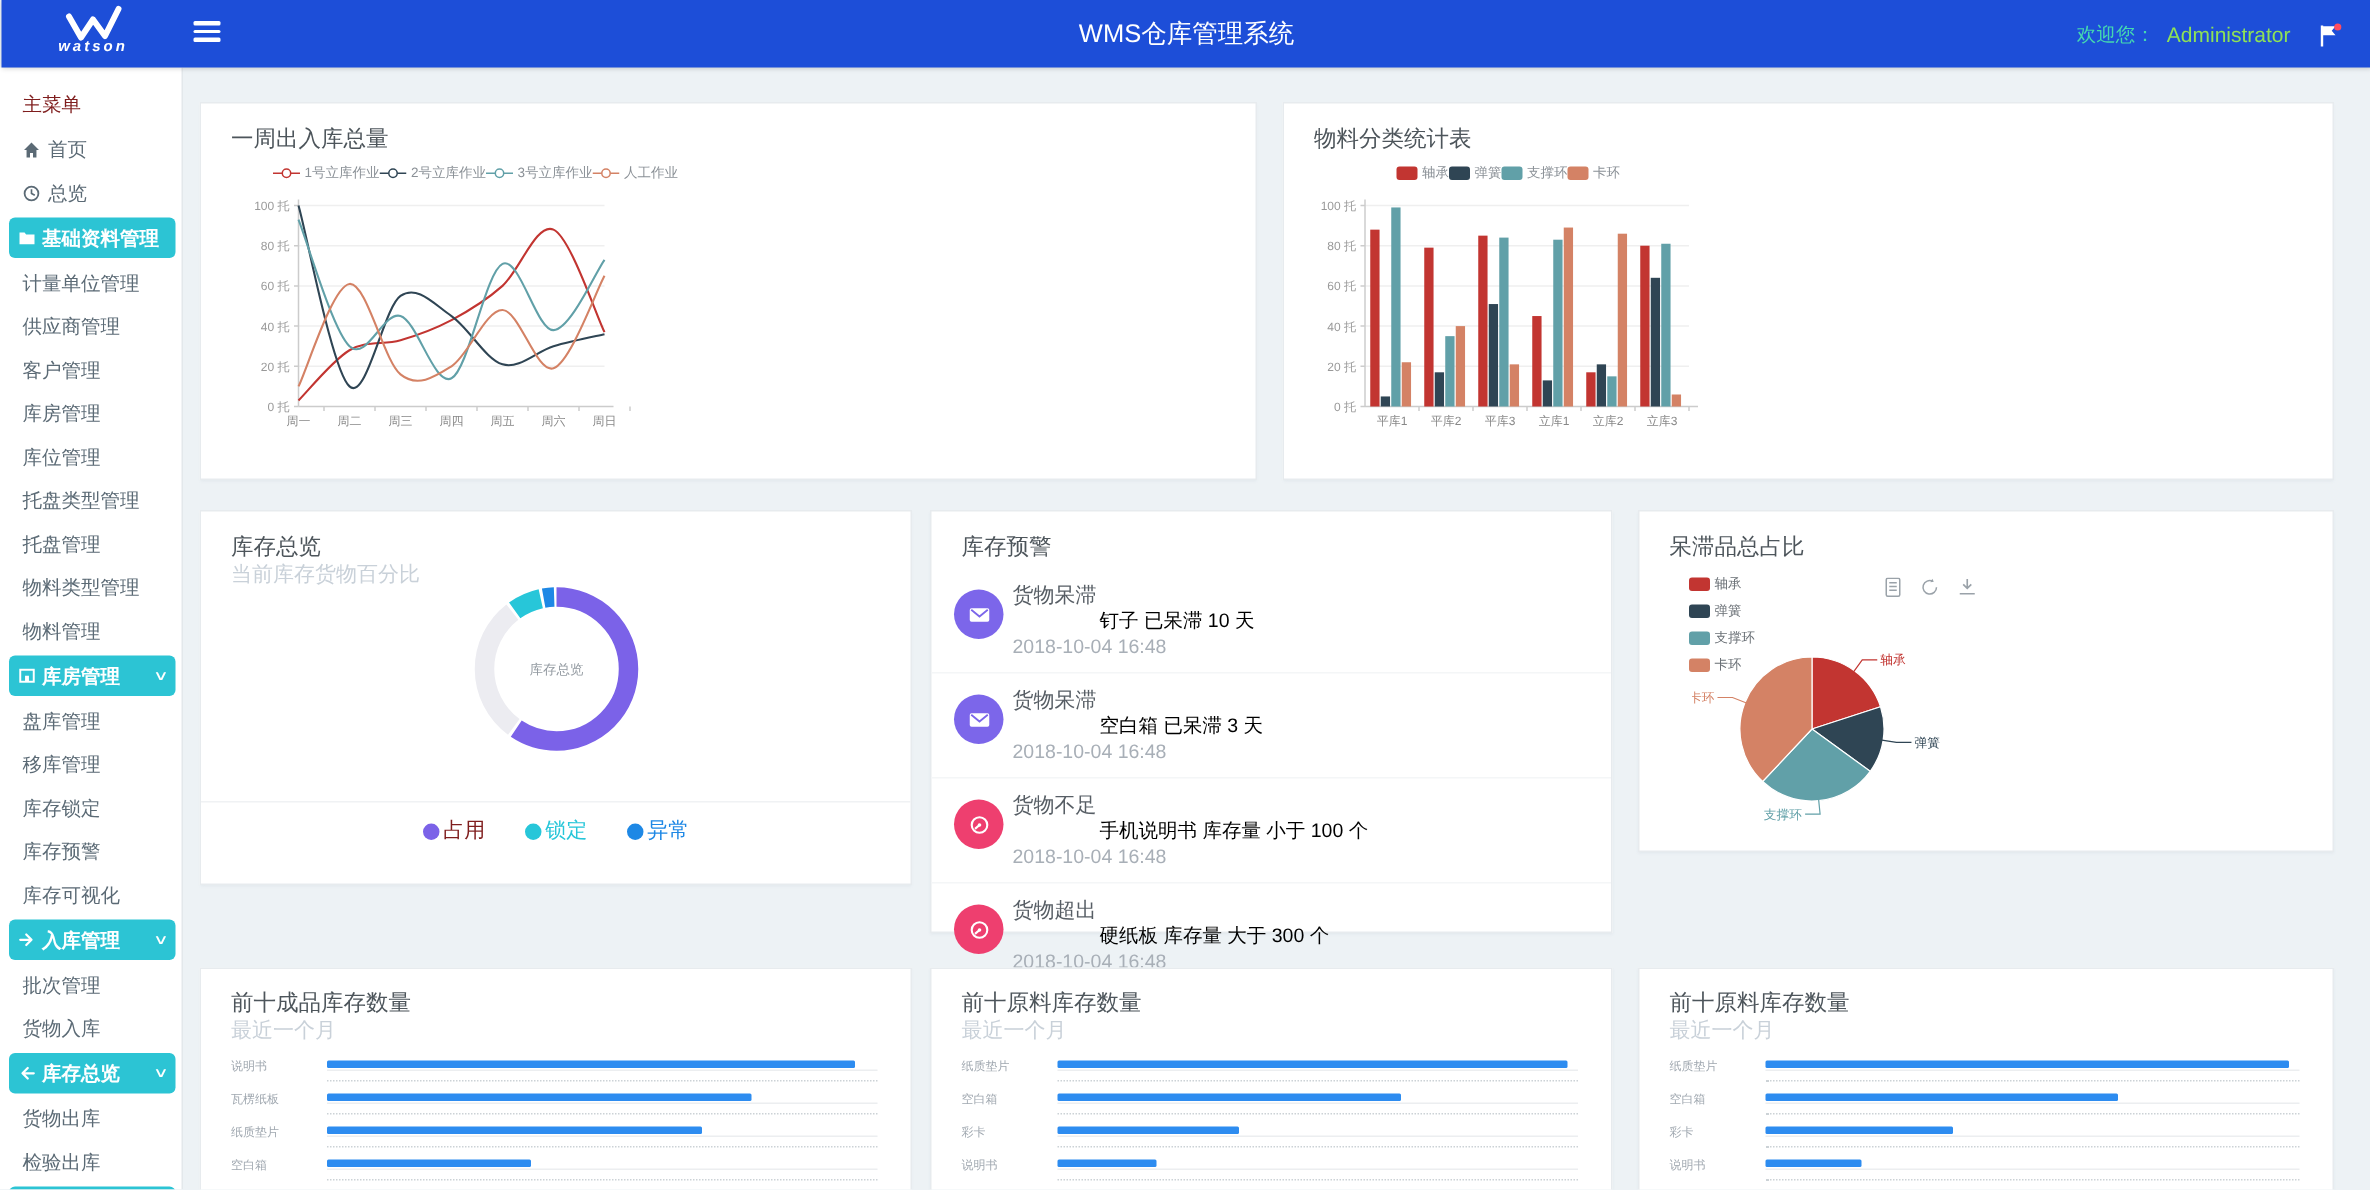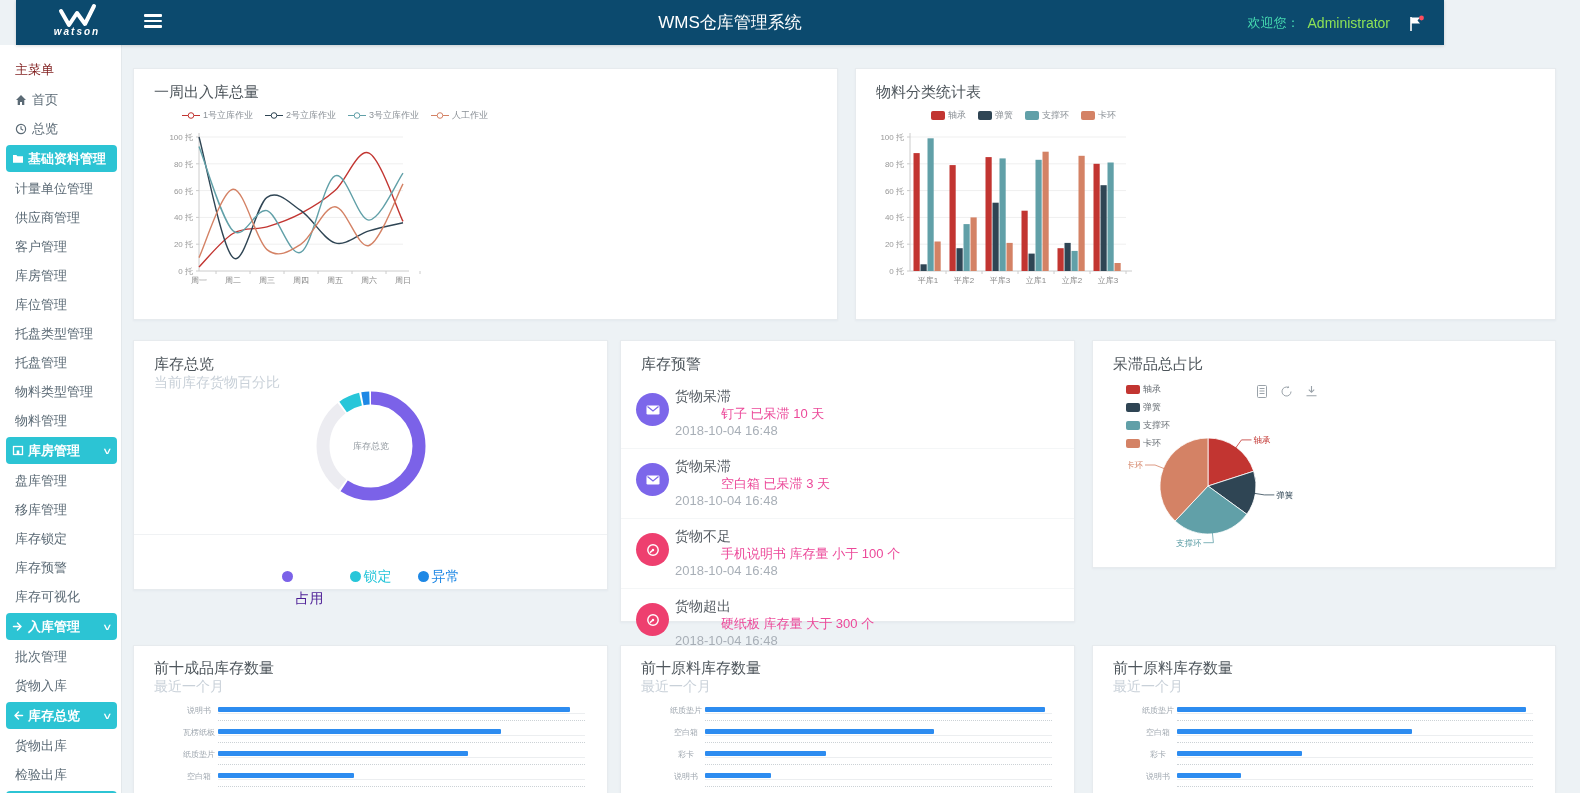--- a/index.html
+++ b/index.html
@@ -1,19 +1,19 @@
 <!DOCTYPE html>
 <html><head>
 <meta charset="utf-8">
 <style>
   *{margin:0;padding:0;box-sizing:border-box}
   html,body{width:1580px;height:793px;overflow:hidden}
   body{font-family:"Liberation Sans","DejaVu Sans",sans-serif;background:#edf2f5;position:relative;color:#515a61}
   
-  .header{position:absolute;left:16px;top:0;width:1428px;height:45px;background:#0c4a6e;z-index:20;box-shadow:0 1px 3px rgba(0,0,0,.15)}
+  .header{position:absolute;left:1px;top:0;width:1580px;height:45px;background:#1d4ed8;z-index:20;box-shadow:0 1px 3px rgba(0,0,0,.15)}
   .logo{position:absolute;left:0;top:0;width:122px;height:45px;text-align:center}
   .logo svg{display:block;margin:3px auto 0}
   .logo-text{color:#fff;font-size:10px;font-weight:bold;font-style:italic;letter-spacing:2px;margin-top:-3px}
   .hamburger{position:absolute;left:128px;top:14px;width:20px;height:17px;cursor:pointer}
   .hamburger span{display:block;width:18px;height:2.5px;background:#fff;margin-bottom:3.2px;border-radius:1px}
   .header-title{position:absolute;left:0;right:0;top:0;height:45px;line-height:45px;text-align:center;color:#fff;font-size:17px}
   .header-right{position:absolute;right:20px;top:0;height:45px;display:flex;align-items:center;gap:8px}
   .welcome{color:#45d8b0;font-size:13px}
   .username{color:#8ee256;font-size:14px;font-weight:normal;cursor:pointer}
   .flag{margin-left:10px;position:relative;cursor:pointer;width:16px;height:16px}
@@ -25,45 +25,45 @@
   .side-group{height:27px;margin:2px 4px 2px 6px;background:#2cc4d4;border-radius:4px;color:#fff;font-size:13px;font-weight:bold;display:flex;align-items:center;gap:4px;padding:0 6px;cursor:pointer}
   .side-group .grow{flex:1}
   .side-group .chev{font-size:9px;font-weight:normal;transform:scaleX(1.6)}
   .side-sliver{height:20px;margin:2px 4px 0 6px;background:#2cc4d4;border-radius:4px;cursor:pointer}
   
   .card{position:absolute;background:#fff;border:1px solid #e7ebee;box-shadow:0 1px 2px rgba(90,110,130,.06)}
   .card-title{position:absolute;left:20px;top:14px;font-size:15px;font-weight:500;color:#4d555b}
   .card-sub{position:absolute;left:20px;top:33px;font-size:14px;color:#c9d1d9}
   .chart-host{position:absolute}
   
-  .legend-row{position:absolute;display:flex;align-items:center;gap:12px}
+  .legend-row{position:absolute;display:flex;align-items:center;}
   .legend-item{display:flex;align-items:center;gap:3px;cursor:pointer}
   .legend-item .ltext{font-size:9px;color:#8a9096}
   .donut-legend{position:absolute;left:0;right:0;display:flex;justify-content:center;gap:26px}
   .donut-legend .legend-item .ltext{font-size:14px}
   .dot{width:11px;height:11px;border-radius:50%}
   .vlegend{position:absolute;display:flex;flex-direction:column;gap:5px}
   .vlegend .legend-item .ltext{font-size:9px;color:#6a7076}
   .sw{width:14px;height:9px;border-radius:2px}
   .sep{position:absolute;left:0;right:0;border-top:1px solid #f0f2f4}
   
   .warn-list{position:absolute;left:0;right:0;top:38px}
   .warn-item{position:relative;padding:9px 20px 9px 54px;border-bottom:1px solid #f4f6f7;min-height:57px}
   .warn-item:last-child{border-bottom:none}
   .warn-ico{position:absolute;left:15px;top:14px;width:33px;height:33px;border-radius:50%;display:flex;align-items:center;justify-content:center}
   .warn-title{font-size:14px;font-weight:400;color:#575e65;line-height:17px}
-  .warn-msg{font-size:13px;color:#ec4899;line-height:17px;margin-left:46px}
+  .warn-msg{font-size:13px;color:#000000;line-height:17px;margin-left:58px}
   .warn-time{font-size:13px;color:#a8afb7;line-height:17px}
   
   .toolbox{position:absolute;display:flex;gap:12px}
   .toolbox svg{cursor:pointer}
   
   .hrows{position:absolute;left:20px;right:0;top:58px}
   .hrow{position:relative;height:22px}
-  .hlabel{position:absolute;left:17px;top:1px;width:56px;text-align:center;font-size:8px;color:#a0a8b0}
+  .hlabel{position:absolute;left:0;top:1px;width:56px;text-align:left;font-size:8px;color:#a0a8b0}
   .htrack{position:absolute;left:64px;right:22px;top:0;height:22px}
   .hbarfill{position:absolute;left:0;top:3px;height:5px;border-radius:1px}
   .hline{position:absolute;left:0;right:0;top:9px;height:1px;background:#eceef0}
   .hdots{position:absolute;left:0;right:0;top:16px;border-top:1px dotted #ccd2d6}
   text{font-family:"Liberation Sans","DejaVu Sans",sans-serif}
 </style>
 </head>
 <body>
 
 <div class="header">
@@ -369,21 +369,21 @@
             <circle cx="75" cy="75" r="48" fill="none" stroke="#ececf1" stroke-width="13" stroke-dasharray="88.5 213.1" stroke-dashoffset="-181.0"></circle>
             <circle cx="75" cy="75" r="48" fill="none" stroke="#27c6d9" stroke-width="13" stroke-dasharray="19.1 282.5" stroke-dashoffset="-271.4"></circle>
             <circle cx="75" cy="75" r="48" fill="none" stroke="#1e88e5" stroke-width="13" stroke-dasharray="7.0 294.5" stroke-dashoffset="-292.5"></circle>
           </g>
           <text x="75" y="78" text-anchor="middle" font-size="9" fill="#939aa1">库存总览</text>
         </svg></div>
     <div class="sep" style="top:193px"></div>
     <div class="donut-legend" style="top:204px" id="legend-overview">
         <div class="legend-item">
           <span class="dot" style="background: rgb(123, 98, 232);"></span>
-          <span class="ltext" style="color: #4c1d95; margin-top: 45px;">占用</span>
+          <span class="ltext" style="color: #7f1d1d;">占用</span>
         </div>
         <div class="legend-item">
           <span class="dot" style="background: rgb(39, 198, 217);"></span>
           <span class="ltext" style="color: rgb(39, 198, 217);">锁定</span>
         </div>
         <div class="legend-item">
           <span class="dot" style="background: rgb(30, 136, 229);"></span>
           <span class="ltext" style="color: rgb(30, 136, 229);">异常</span>
         </div>
       </div>

